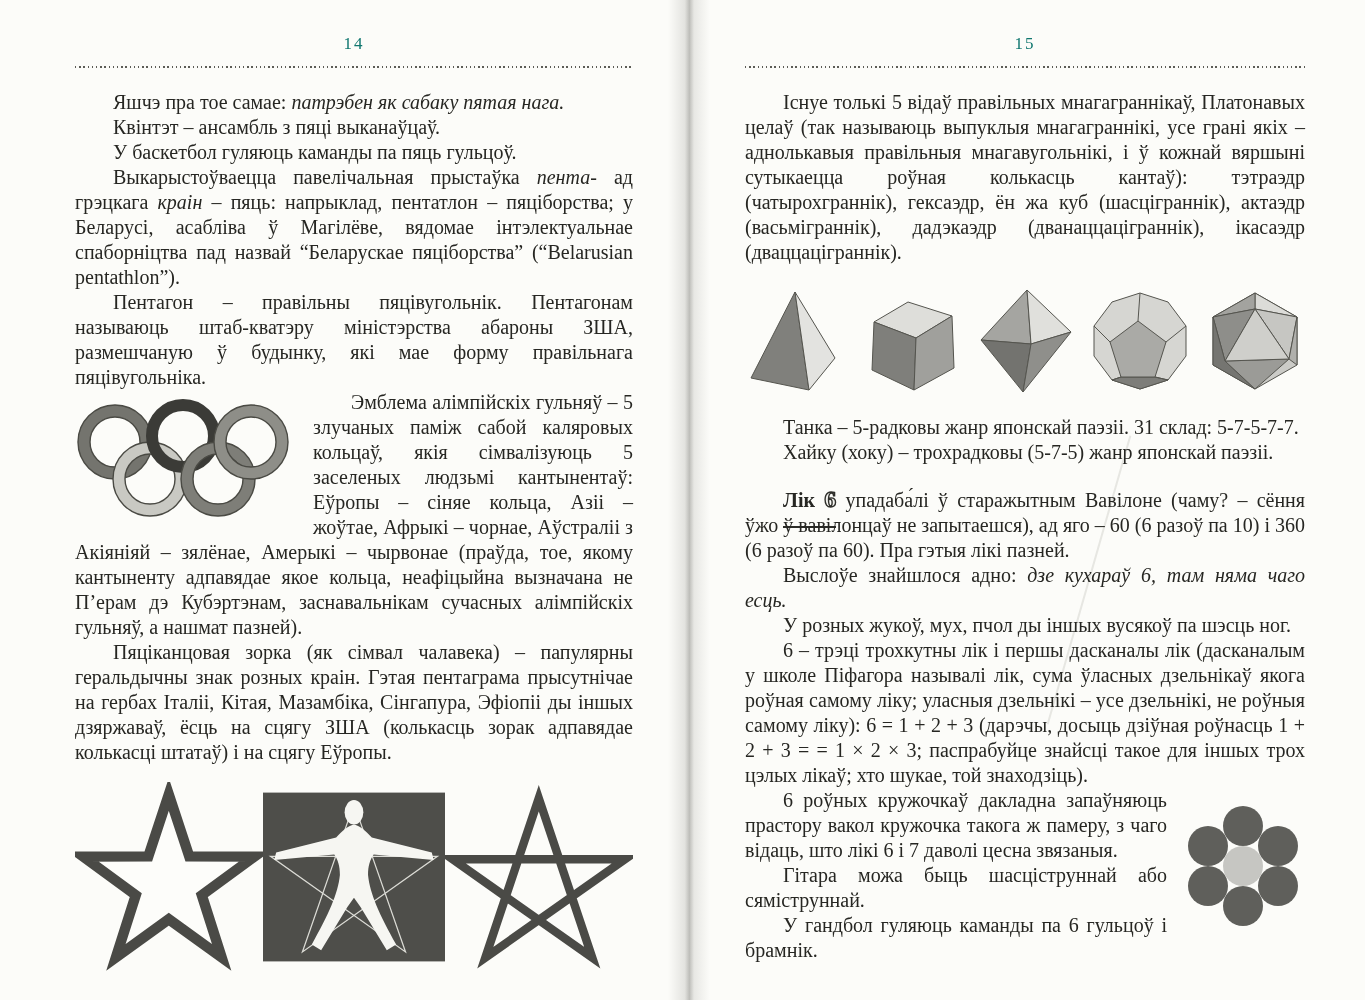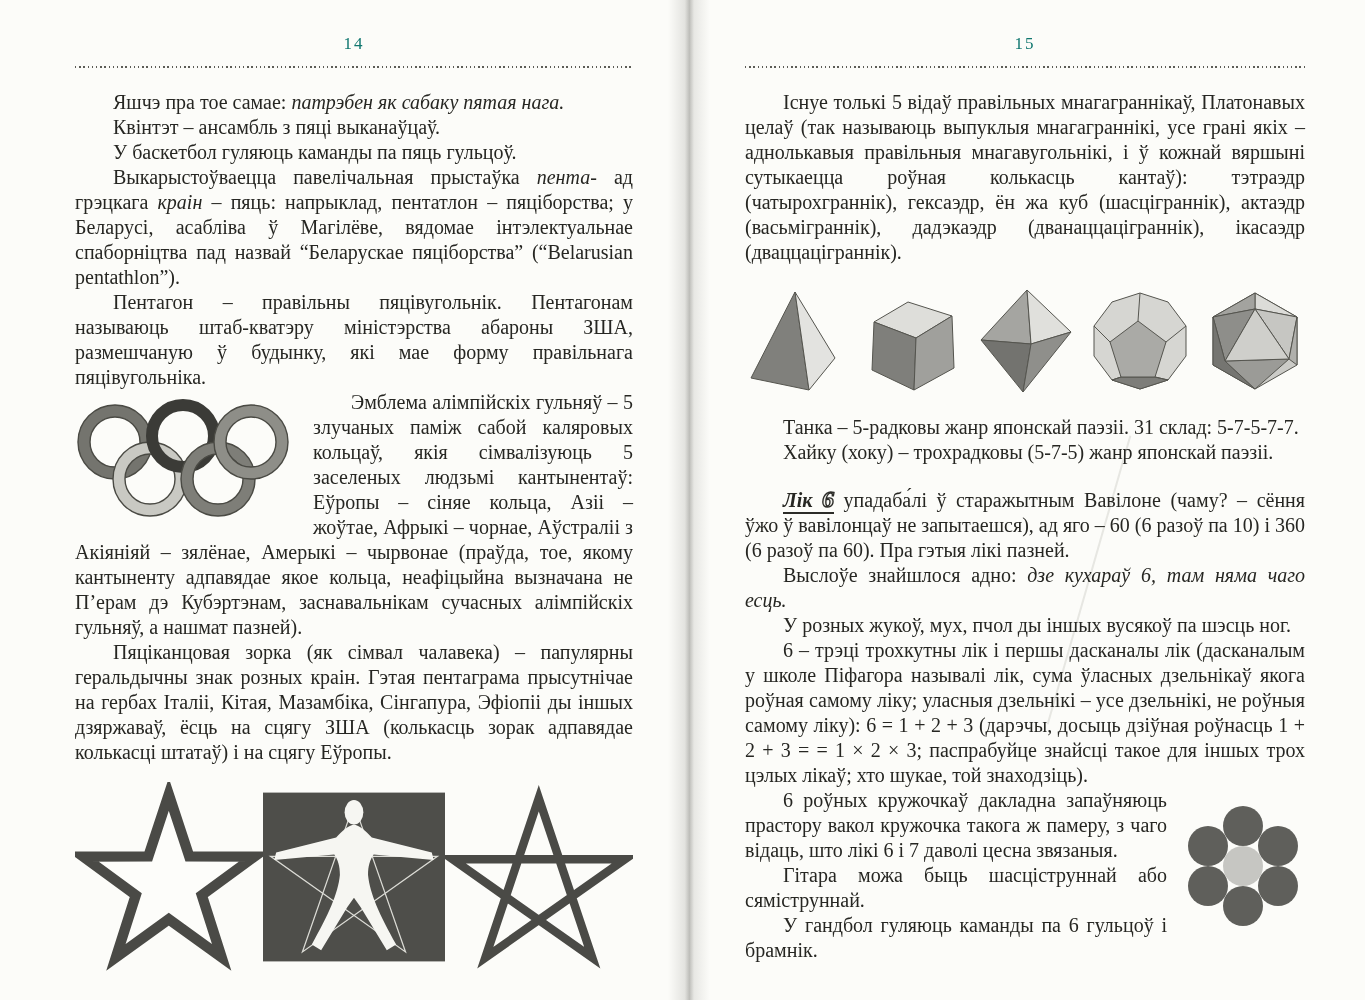--- a/index.html
+++ b/index.html
@@ -36,21 +36,21 @@
   .rule {
     height:2px; margin-bottom:22px;
     background-image:repeating-linear-gradient(90deg,#5c5c56 0 1.5px, transparent 1.5px 4.2px);
   }
   .para {
     font-size:20px; line-height:25px; text-align:justify;
     text-indent:38px;
   }
   .para.noindent { text-indent:0; }
   .it { font-style:italic;font-family:Liberation Serif, serif; }
-  .lik-wrap { border-bottom:2px solid #2c2c28; padding-bottom:1px;font-style:italic; }
+  .lik-wrap { border-bottom:2px solid #2c2c28; padding-bottom:15px; }
   .lik-bold { font-weight:bold; }
   .fancy6 {
     font-weight:bold; font-size:24px; line-height:24px;
     color:#f2f2ee; -webkit-text-stroke:1.4px #2e2e2a;
   }
   .gap-top { margin-top:22px; }
   .rings-fig { float:left; width:222px; height:130px; margin:4px 16px 2px 0; }
   .stars-row {
     display:flex; justify-content:space-between; align-items:center;
     margin:16px 0 12px 0; height:192px;

